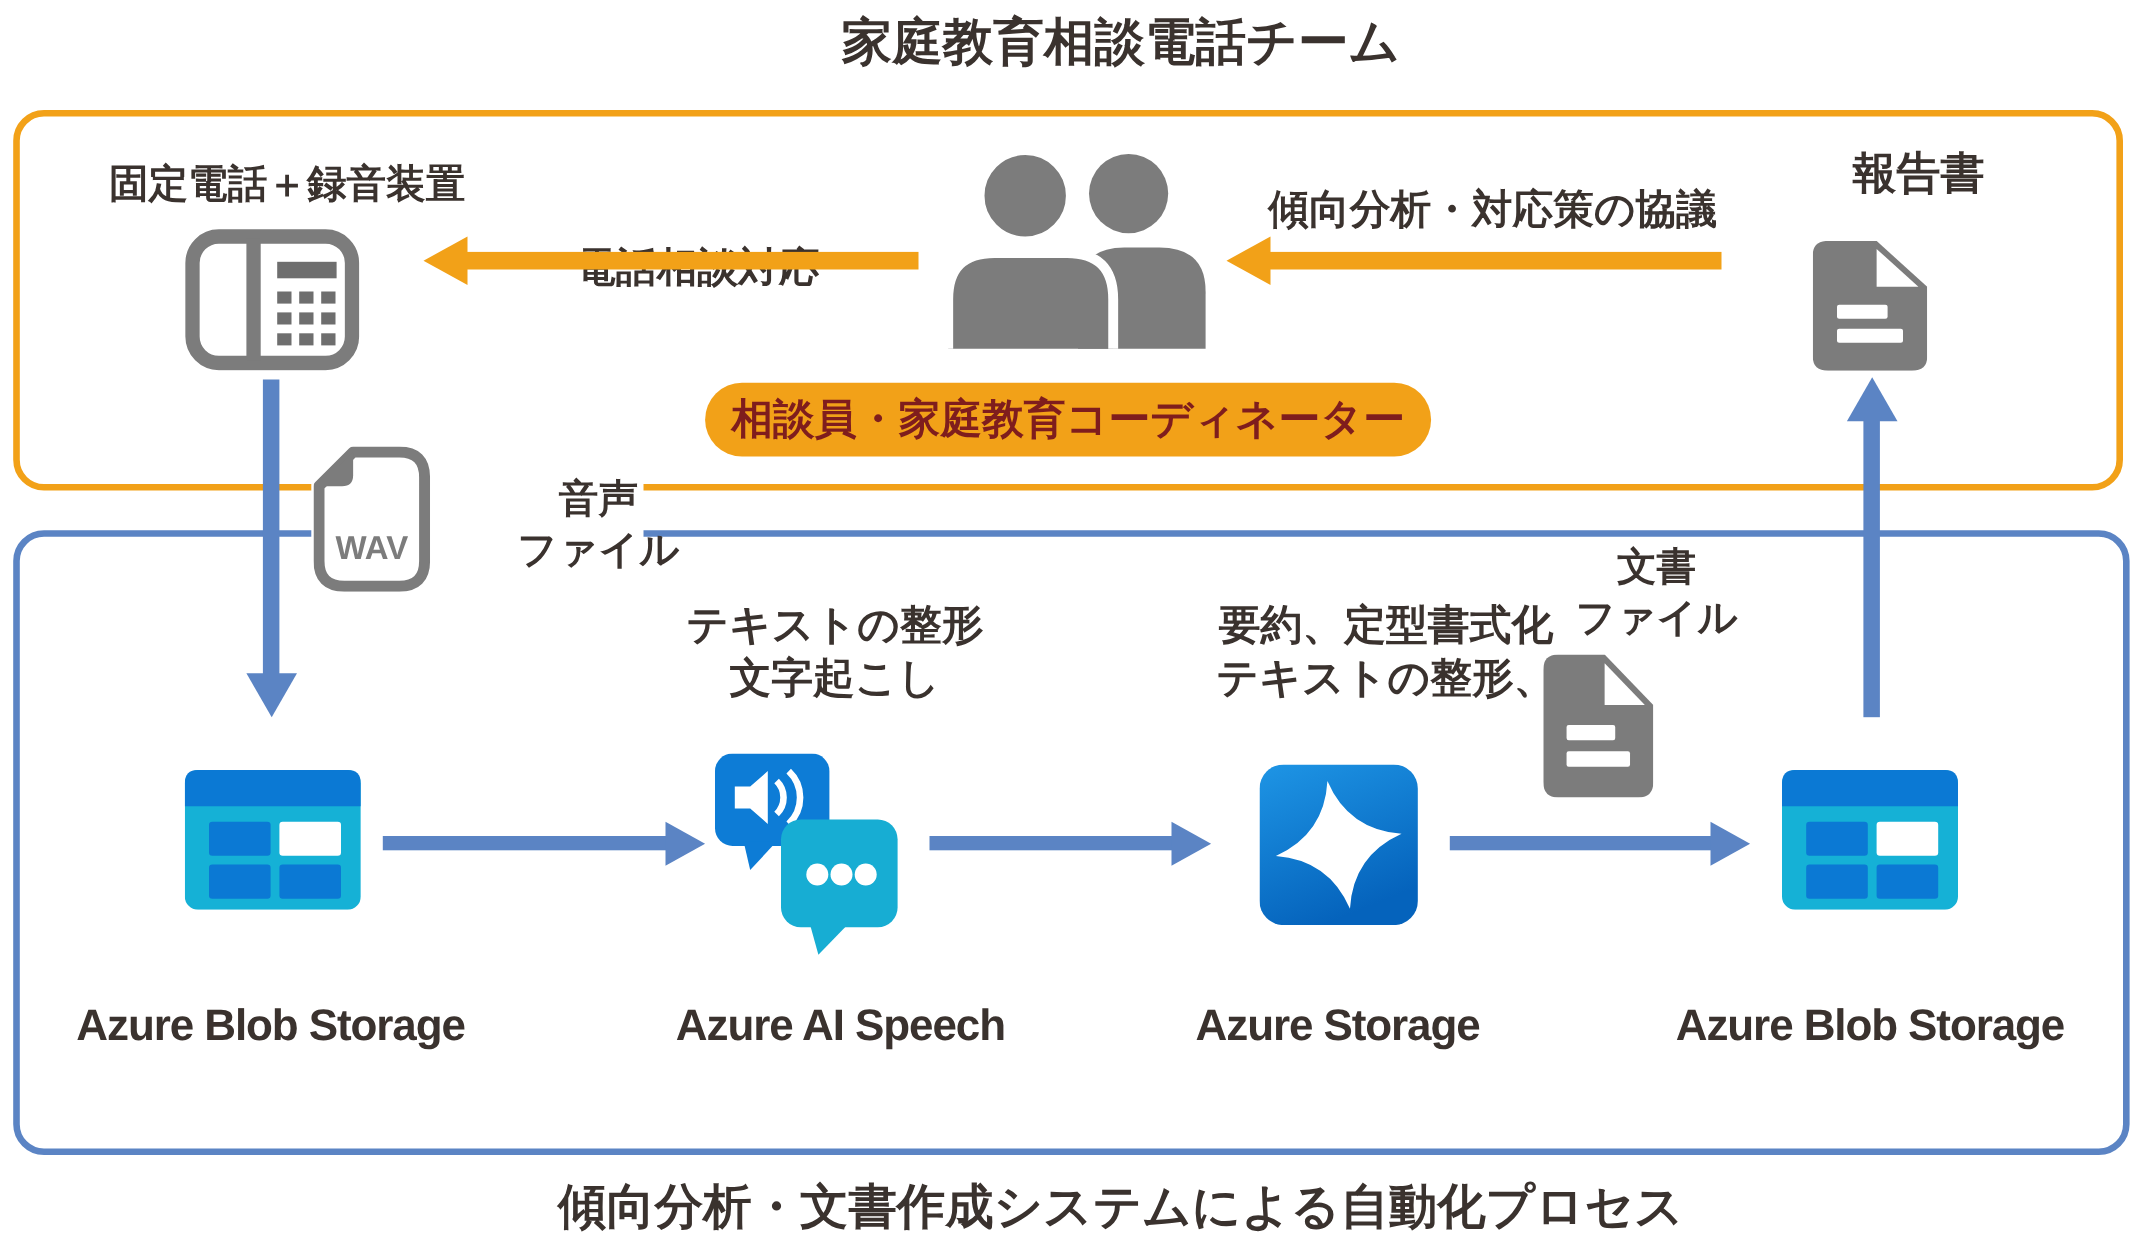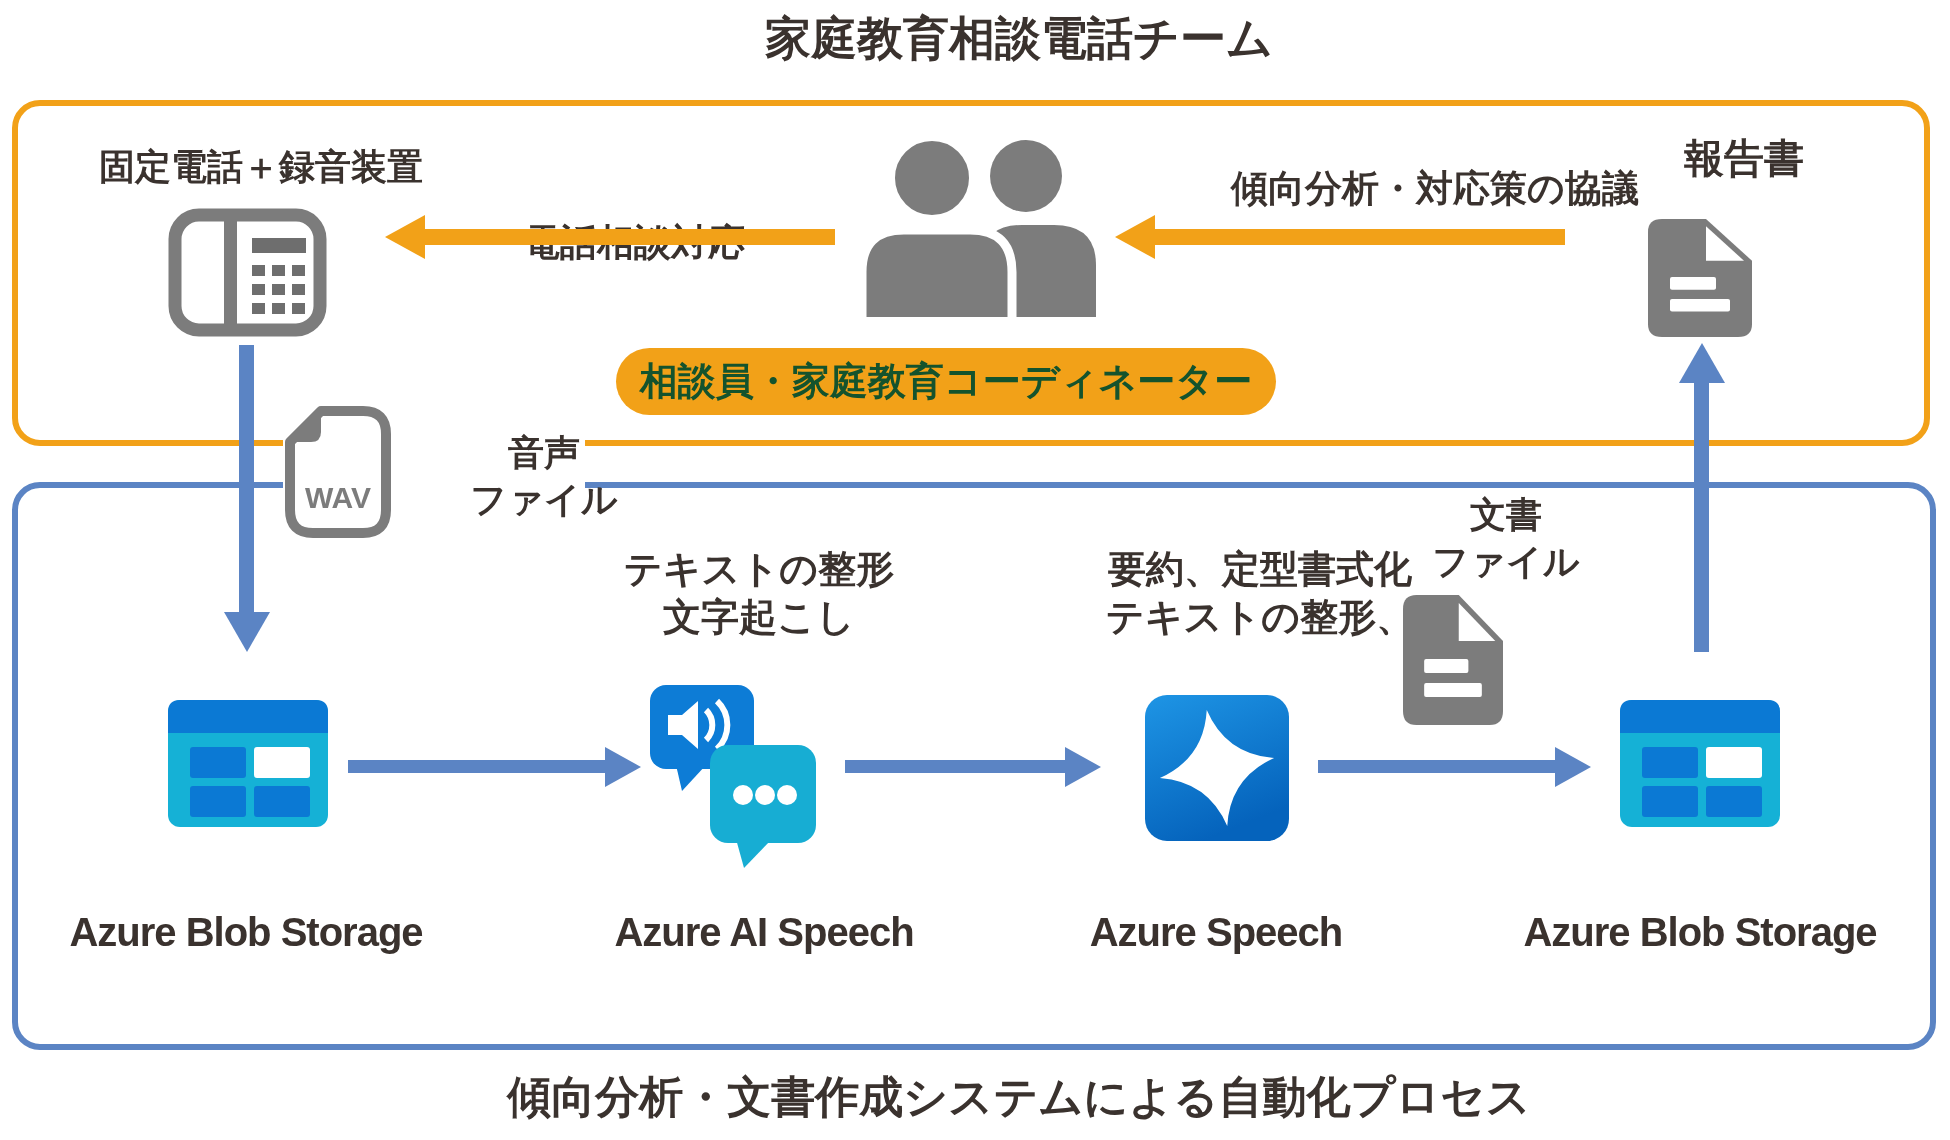--- a/index.html
+++ b/index.html
@@ -15,33 +15,33 @@
   #phone-team-zone{left:12px;top:100px;width:1918px;height:346px;border:6px solid #F2A118;}
   #automation-zone{left:12px;top:482px;width:1924px;height:568px;border:6px solid #5B84C4;}
   #border-knockout{left:283px;top:400px;width:302px;height:146px;background:#fff;z-index:2;}
   
   #top-title{left:0;top:8px;width:1950px;font-size:46px;z-index:3;}
   #bottom-title{left:0;top:1068px;width:1950px;font-size:44px;z-index:3;}
   
   .lbl{position:absolute;z-index:3;line-height:1.25;}
   #phone-label{left:55px;top:144px;font-size:36px;}
   #call-arrow-label{left:420px;top:172px;width:340px;font-size:37px;margin-top:48px;}
-  #analysis-arrow-label{left:1176px;top:168px;width:430px;font-size:37px;font-family:Liberation Mono, monospace;}
+  #analysis-arrow-label{left:1098px;top:168px;width:430px;font-size:37px;}
   #report-label{left:1630px;top:133px;width:140px;font-size:40px;}
   #wav-label{left:410px;top:430px;width:180px;font-size:36px;line-height:1.3;}
   #transcribe-note{left:540px;top:546px;width:350px;font-size:38px;}
   #format-note{left:1040px;top:546px;width:352px;font-size:38px;}
   #doc-file-label{left:1372px;top:492px;width:180px;font-size:36px;line-height:1.3;}
   .service-label{position:absolute;top:910px;width:400px;font-size:40px;font-weight:700;letter-spacing:-1px;text-align:center;z-index:3;}
   #service-0{left:46px;} #service-1{left:564px;} #service-2{left:1016px;} #service-3{left:1500px;}
   
   #counselor-badge{
-    left:616px;top:348px;width:660px;height:67px;background:#F2A118;border-radius:34px;
+    left:641px;top:348px;width:660px;height:67px;background:#F2A118;border-radius:34px;
     display:flex;align-items:center;justify-content:center;font-size:38px;font-weight:700;
-    color:#14532d;z-index:3;
+    color:#7f1d1d;z-index:3;
   }
   
   .o-shaft{position:absolute;height:16px;background:#F2A118;z-index:4;}
   .o-head{position:absolute;width:0;height:0;border-top:22px solid transparent;border-bottom:22px solid transparent;border-right:40px solid #F2A118;z-index:4;}
   #call-arrow-shaft{left:423px;top:229px;width:412px;}
   #call-arrow-head{left:385px;top:215px;}
   #analysis-arrow-shaft{left:1153px;top:229px;width:412px;}
   #analysis-arrow-head{left:1115px;top:215px;}
   
   .b-shaft{position:absolute;height:13px;background:#5B84C4;z-index:4;}
@@ -195,16 +195,16 @@
 
   <div class="b-shaft" id="arrow-a-shaft"></div>
   <div class="b-head-right" id="arrow-a-head"></div>
   <div class="b-shaft" id="arrow-b-shaft"></div>
   <div class="b-head-right" id="arrow-b-head"></div>
   <div class="b-shaft" id="arrow-c-shaft"></div>
   <div class="b-head-right" id="arrow-c-head"></div>
 
   <div class="service-label" id="service-0">Azure Blob Storage</div>
   <div class="service-label" id="service-1">Azure AI Speech</div>
-  <div class="service-label" id="service-2">Azure Speech</div>
+  <div class="service-label" id="service-2">Azure Storage</div>
   <div class="service-label" id="service-3">Azure Blob Storage</div>
 
 </div>
 
 </body></html>

